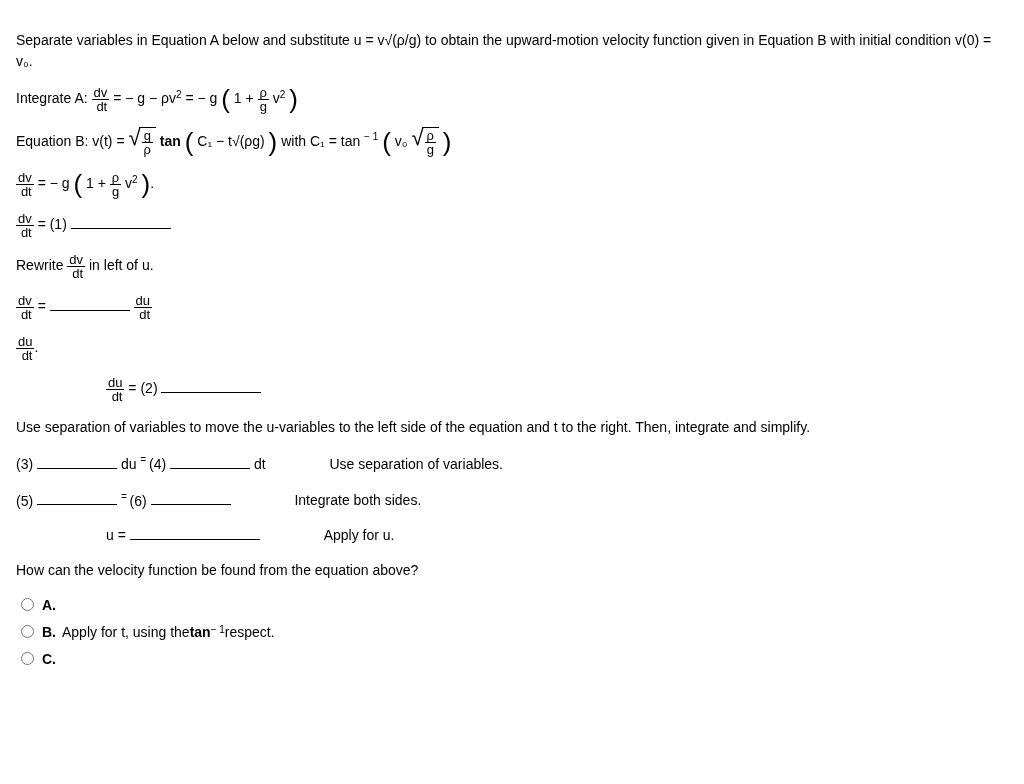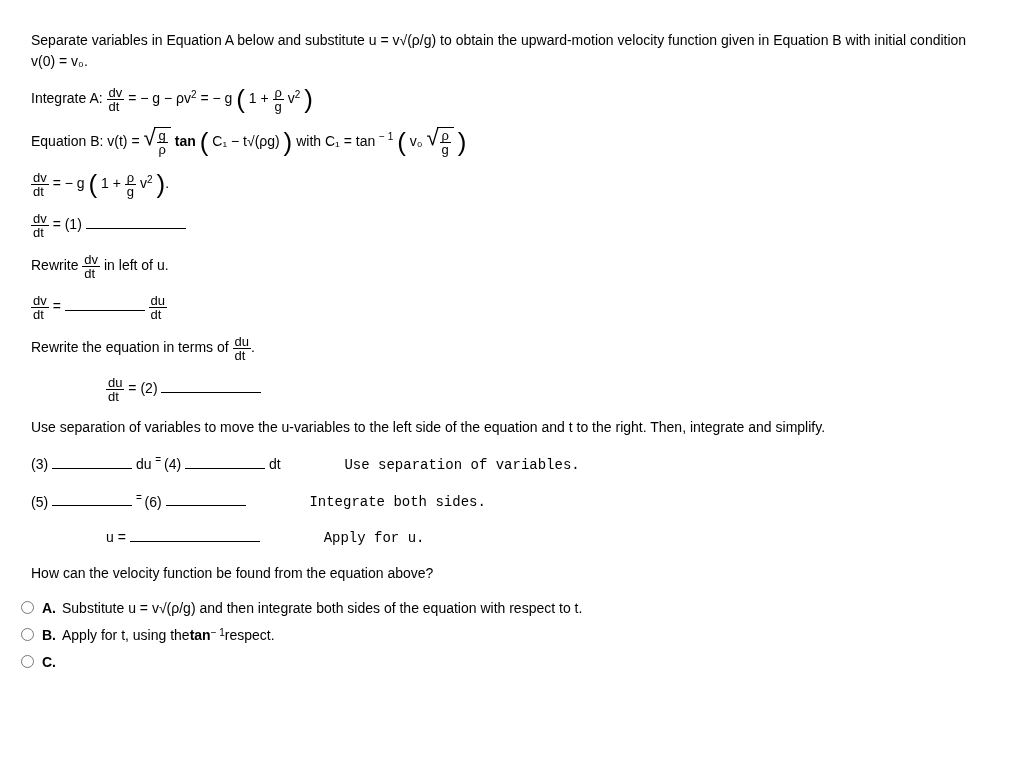--- a/index.html
+++ b/index.html
@@ -11,28 +11,28 @@
   }
   .blank {
     display: inline-block;
     border-bottom: 1px solid #000;
     min-width: 100px;
     height: 1em;
     vertical-align: baseline;
   }
   .blank-short { min-width: 80px; }
   .indent { margin-left: 28px; }
-  .row { margin: 14px 15px; }
+  .row { margin: 14px 0; }
   .mc { display: flex; align-items: flex-start; margin: 6px 0; }
   .mc input { margin-top: 3px; margin-right: 8px; }
   .mc .letter { font-weight: bold; margin-right: 6px; }
   .frac {
     display: inline-block;
     vertical-align: middle;
-    text-align: left;
+    text-align: right;
     font-size: 13px;
     line-height: 1;
   }
   .frac .num { display:block; border-bottom:1px solid #000; padding:0 2px; }
   .frac .den { display:block; padding:0 2px; }
   .sqrtbig {
     display:inline-flex;
     align-items: stretch;
     vertical-align: middle;
   }
@@ -43,21 +43,21 @@
     margin-right: -2px;
   }
   .sqrtinner {
     border-top: 1px solid #000;
     display: inline-flex;
     align-items: center;
     padding: 1px 3px;
   }
   .paren-l, .paren-r { font-size: 26px; vertical-align: middle; line-height: 0.8; }
   sub, sup { font-size: 10px; }
-  .wide-right { display: inline-block; margin-left: 60px; font-family: Liberation Mono, monospace; }
+  .wide-right { display: inline-block; margin-left: 60px; }
 </style>
 </head>
 <body>
 
 <div class="row">Separate variables in Equation A below and substitute u = v√(ρ/g) to obtain the upward-motion velocity function given in Equation B with initial condition v(0) = v₀.</div>
 
 <div class="row">
   <span>Integrate A:</span>
   <span class="frac">
     <span class="num">dv</span>
@@ -145,21 +145,20 @@
   </span>
   <span> = </span>
   <span class="blank blank-short"></span>
   <span class="frac">
     <span class="num">du</span>
     <span class="den">dt</span>
   </span>
 </div>
 
 <div class="row">
-  <span>Rewrite the equation in terms of </span>
   <span class="frac">
     <span class="num">du</span>
     <span class="den">dt</span>
   </span>.
 </div>
 
 <div class="row indent" style="margin-left:90px">
   <span class="frac">
     <span class="num">du</span>
     <span class="den">dt</span>
@@ -195,21 +194,20 @@
   <span>u = </span>
   <span class="blank" style="min-width:130px"></span>
   <span class="wide-right">Apply for u.</span>
 </div>
 
 <div class="row">How can the velocity function be found from the equation above?</div>
 
 <div class="mc">
   <input type="radio" name="mc" style="">
   <span class="letter">A.</span>
-  <span>Substitute u = v√(ρ/g) and then integrate both sides of the equation with respect to t.</span>
 </div>
 <div class="mc">
   <input type="radio" name="mc" style="">
   <span class="letter">B.</span>
   <span>Apply for t, using the </span>
   <b>tan</b>
   <sup>− 1</sup>
   <span> respect.</span>
 </div>
 <div class="mc">

